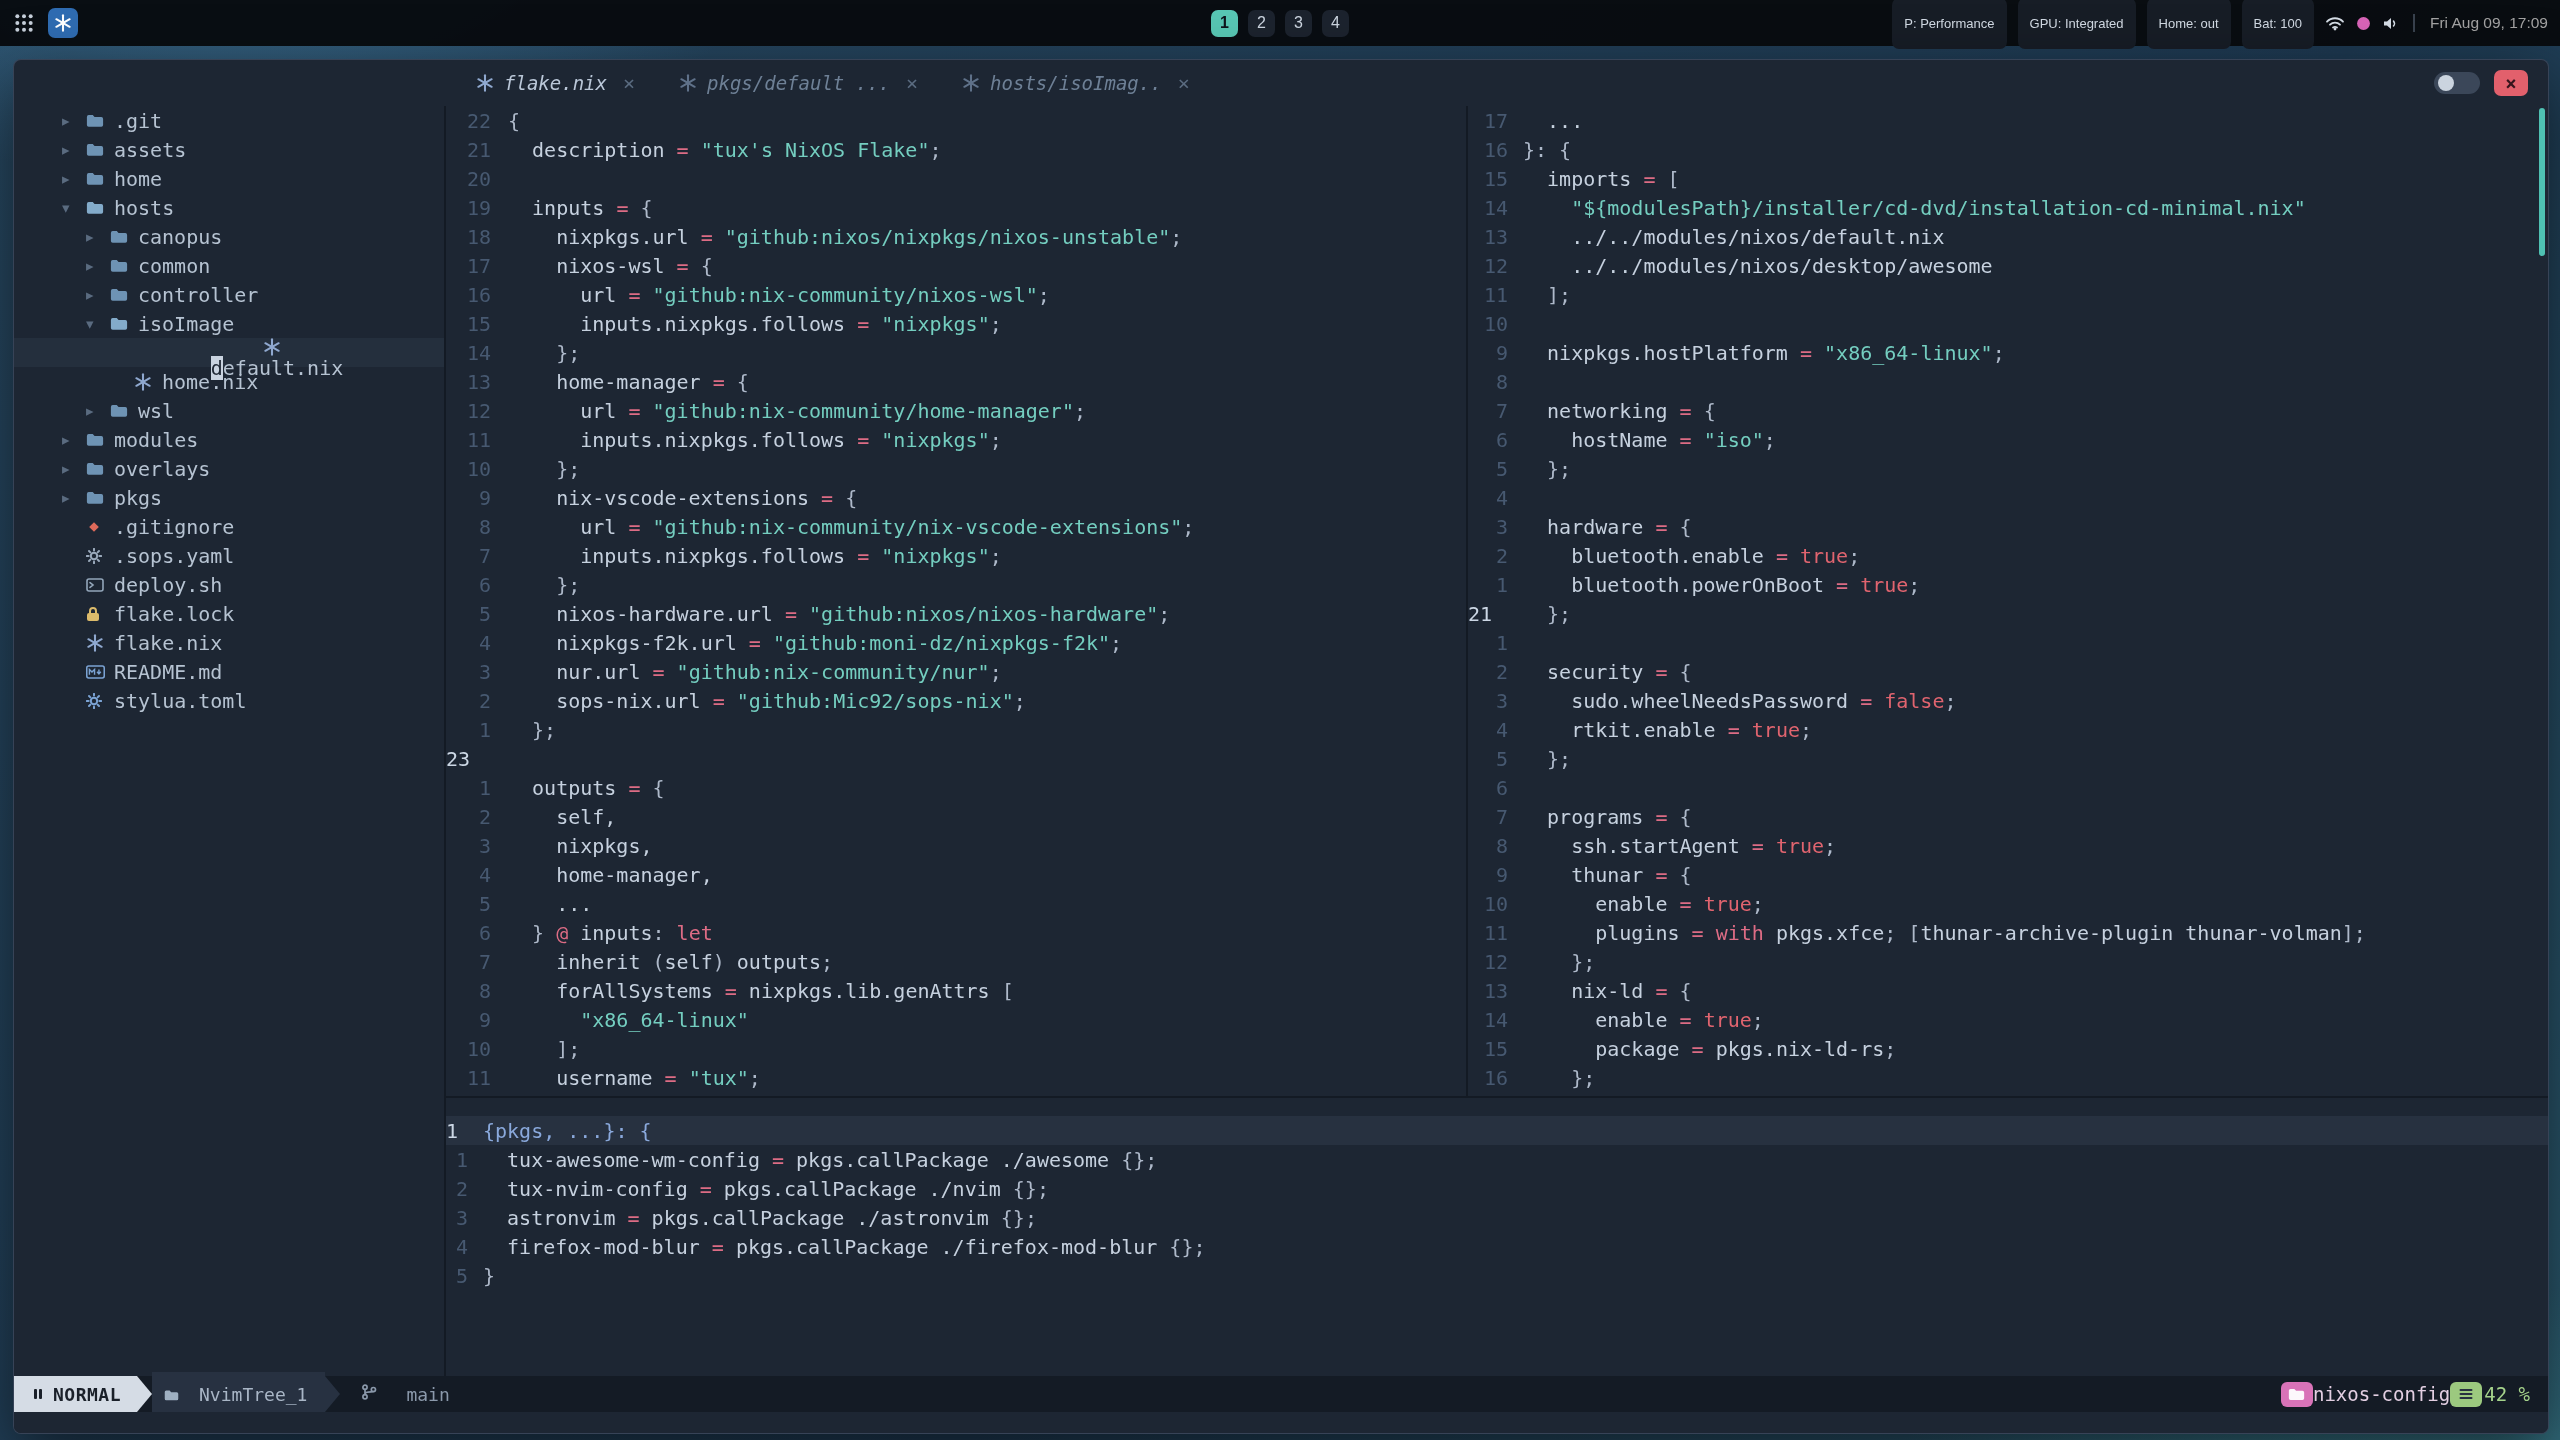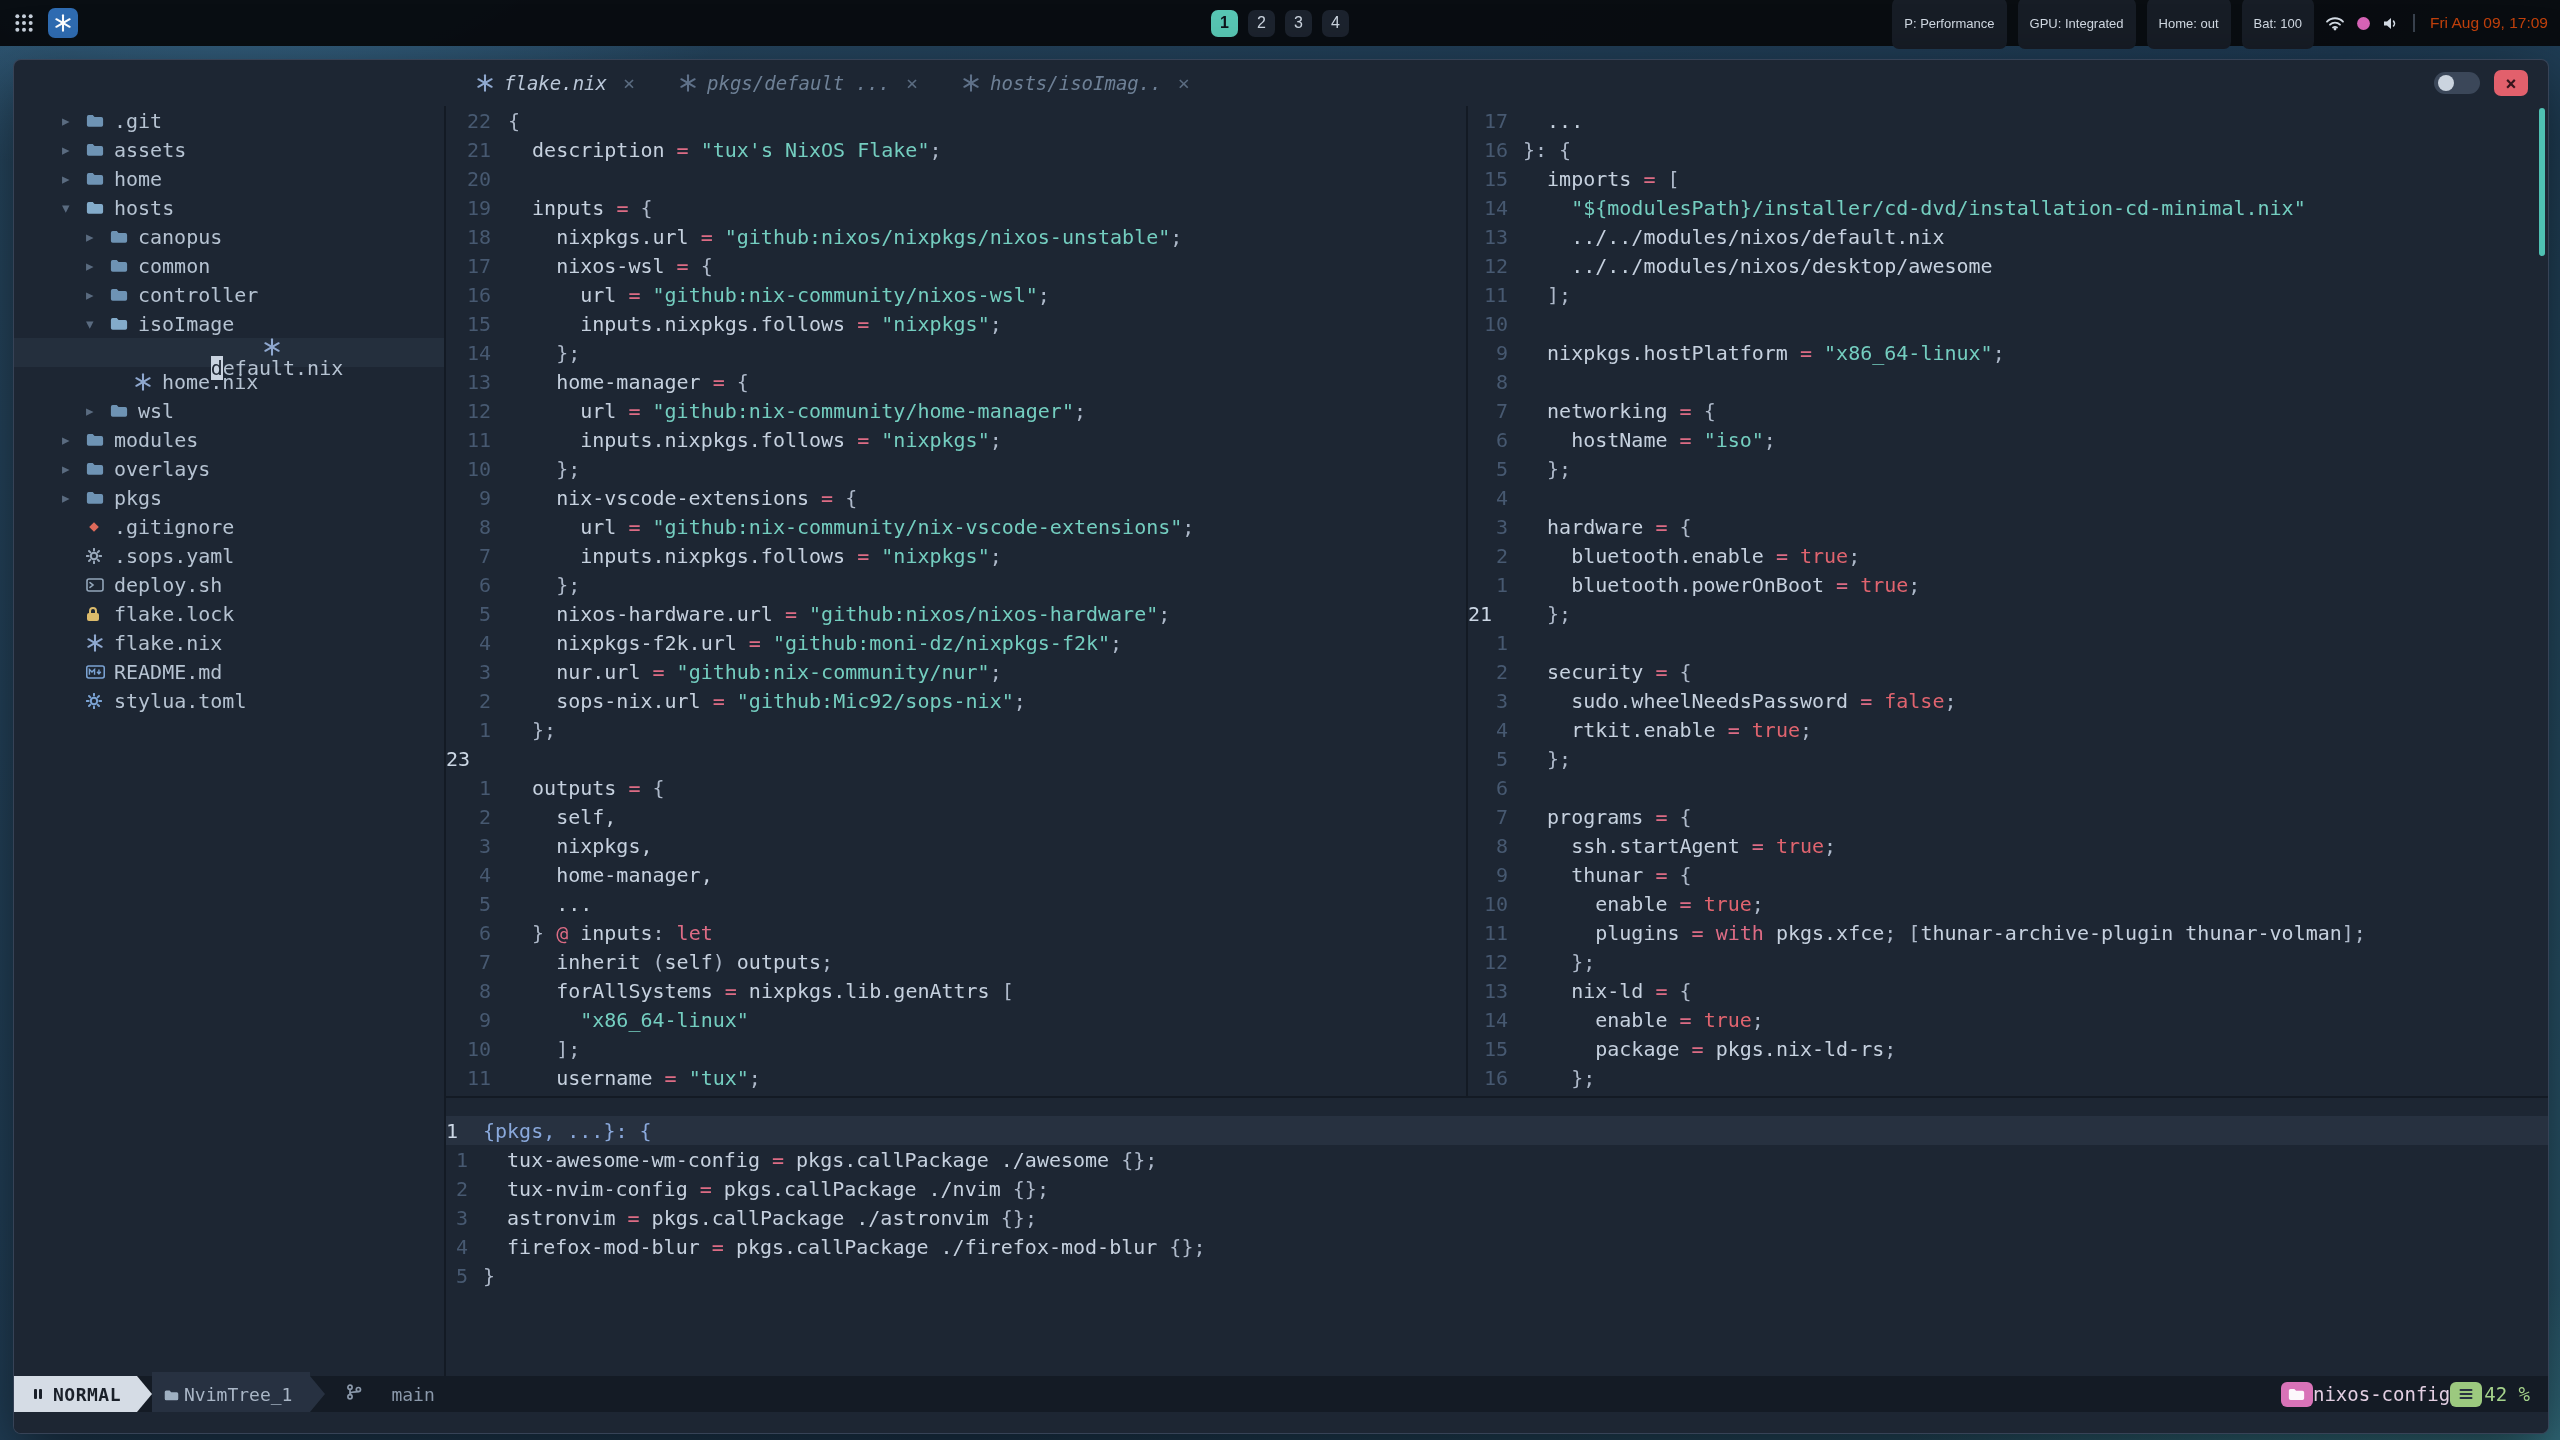--- a/index.html
+++ b/index.html
@@ -16,21 +16,21 @@
   .topbar{position:absolute;left:0;top:0;width:2560px;height:46px;background:rgba(8,11,16,.97);}
   .tb-left{position:absolute;left:14px;top:0;height:46px;display:flex;gap:14px;align-items:center;}
   .tb-logo{width:30px;height:30px;border-radius:7px;background:#2f6cb2;display:flex;align-items:center;justify-content:center;}
   .tb-icon{display:flex;align-items:center;}
   .tb-center{position:absolute;left:50%;top:0;height:46px;transform:translateX(-50%);display:flex;gap:10px;align-items:center;}
   .ws{width:27px;height:27px;border-radius:7px;display:flex;align-items:center;justify-content:center;background:#1c232e;color:#cdd6e1;font-size:16px;}
   .ws.active{background:#58c7b4;color:#0e141c;font-weight:bold;}
   .tb-right{position:absolute;right:12px;top:0;height:46px;display:flex;gap:11px;align-items:center;}
   .tb-chip{background:#171d26;border-radius:7px;padding:18px 12px;font-size:13px;color:#d2dae4;white-space:nowrap;}
   .tb-sep{width:2px;height:18px;background:#39424e;margin:0 4px;}
-  .tb-clock{font-size:15.5px;color:#c2410c;white-space:nowrap;}
+  .tb-clock{font-size:15.5px;color:#a3a3a3;white-space:nowrap;}
   
   .terminal{position:absolute;left:13px;top:59px;width:2534px;height:1373px;background:#1d2633;
     border-radius:8px;border:1px solid rgba(96,116,146,.38);box-shadow:0 22px 64px rgba(0,0,0,.55);overflow:hidden;}
   .tabline{position:absolute;left:0;top:0;right:0;height:46px;}
   .tabs{margin-left:440px;display:flex;height:46px;}
   .tab{display:flex;align-items:center;gap:10px;padding:0 22px;font:italic 19px "DejaVu Sans Mono",monospace;color:#6e8096;}
   .tab.active{color:#bac7d8;}
   .tab-close{color:#5a6b80;font-style:normal;margin-left:6px;font-size:20px;}
   .win-controls{position:absolute;right:20px;top:10px;display:flex;gap:14px;align-items:center;}
   .toggle{width:46px;height:22px;border-radius:11px;background:#3b4759;position:relative;}
@@ -60,21 +60,21 @@
   .pane-right .ltext,.pane-bottom .ltext{margin-left:15px;}
   .crow.cur .lnum{color:#ccd7e5;text-align:left;}
   .tk-t{color:#c6d1df;} .tk-p{color:#aeb9ca;} .tk-o{color:#dd6c85;} .tk-s{color:#74cec0;}
   .tk-k{color:#dd6c85;} .tk-b{color:#e0646f;} .tk-v{color:#8aa9dc;}
   .scrollbar-thumb{position:absolute;right:3px;top:2px;width:6px;height:148px;border-radius:3px;background:#4fc0b2;}
   
   .statusline{position:absolute;left:0;top:1316px;width:2534px;height:36px;background:#141b25;display:flex;align-items:center;justify-content:space-between;font-family:"DejaVu Sans Mono",monospace;}
   .sl-left{display:flex;align-items:center;height:36px;}
   .sl-mode{background:#d5dce5;color:#1a2029;display:flex;align-items:center;gap:9px;height:36px;padding:0 16px 0 18px;font-weight:bold;font-size:18px;letter-spacing:.5px;}
   .arrow-a{width:0;height:0;border-top:18px solid transparent;border-bottom:18px solid transparent;border-left:15px solid #d5dce5;}
-  .sl-buf{background:#273141;color:#a9b6c6;height:44px;display:flex;align-items:center;gap:5px;padding:0 18px 0 12px;font-size:18px;}
+  .sl-buf{background:#273141;color:#a9b6c6;height:44px;display:flex;align-items:center;gap:20px;padding:0 18px 0 12px;font-size:18px;}
   .arrow-b{width:0;height:0;border-top:18px solid transparent;border-bottom:18px solid transparent;border-left:15px solid #273141;}
   .sl-branch{display:flex;align-items:center;gap:28px;color:#8b99ab;font-size:18px;margin-left:20px;}
   .sl-right{display:flex;align-items:center;gap:0;padding-right:18px;}
   .chip{width:32px;height:25px;border-radius:6px;display:flex;align-items:center;justify-content:center;flex:none;}
   .chip.pink{background:#d973b8;}
   .chip.green{background:#9cc97f;}
   .sl-project{color:#e3cfe2;font-size:19px;}
   .sl-scroll{color:#a5d28b;font-size:19px;margin-left:2px;}
   .cmdline{position:absolute;left:0;top:1352px;width:2534px;height:21px;background:#1d2633;}
 </style>

